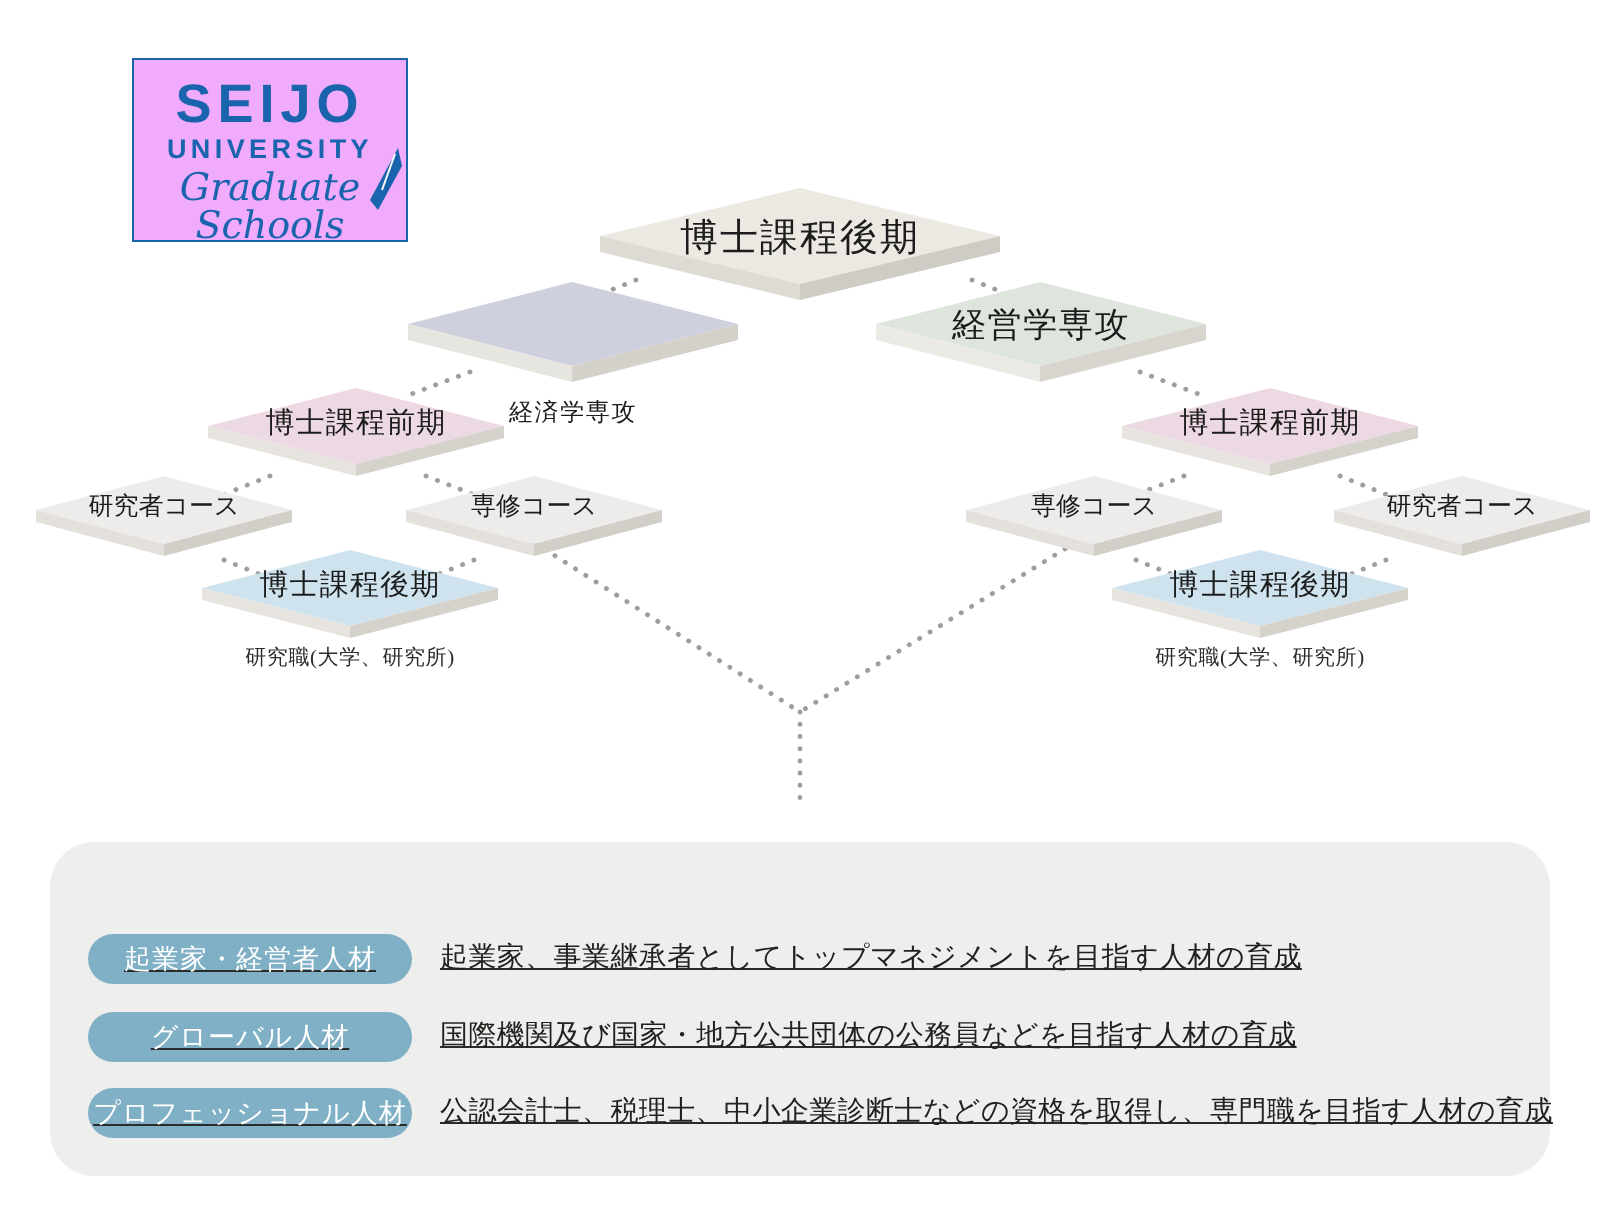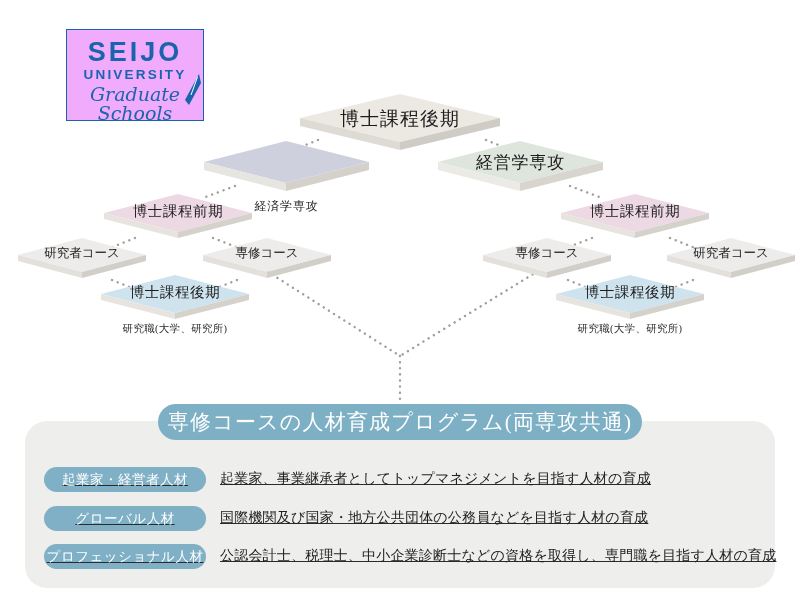--- a/index.html
+++ b/index.html
@@ -323,21 +323,20 @@
       <polygon points="0,19 74,38 74,44 0,25" fill="#e7e4df"></polygon>
       <polygon points="148,19 74,38 74,44 148,25" fill="#d5d2cc"></polygon>
     </svg>
     <div class="slab-label" style="top:8px; font-size:14.5px; letter-spacing:0.6px;">博士課程後期</div>
   </div>
 
   <div class="caption" style="left:556px; top:322px; width:148px;">研究職(大学、研究所)</div>
 
   <div class="panel"></div>
 
-  <div class="panel-title">専修コースの人材育成プログラム(両専攻共通)</div>
 
   <div class="prow prow-1">
     <div class="ptag">起業家・経営者人材</div>
     <div class="ptext">起業家、事業継承者としてトップマネジメントを目指す人材の育成</div>
   </div>
 
   <div class="prow prow-2">
     <div class="ptag">グローバル人材</div>
     <div class="ptext">国際機関及び国家・地方公共団体の公務員などを目指す人材の育成</div>
   </div>

